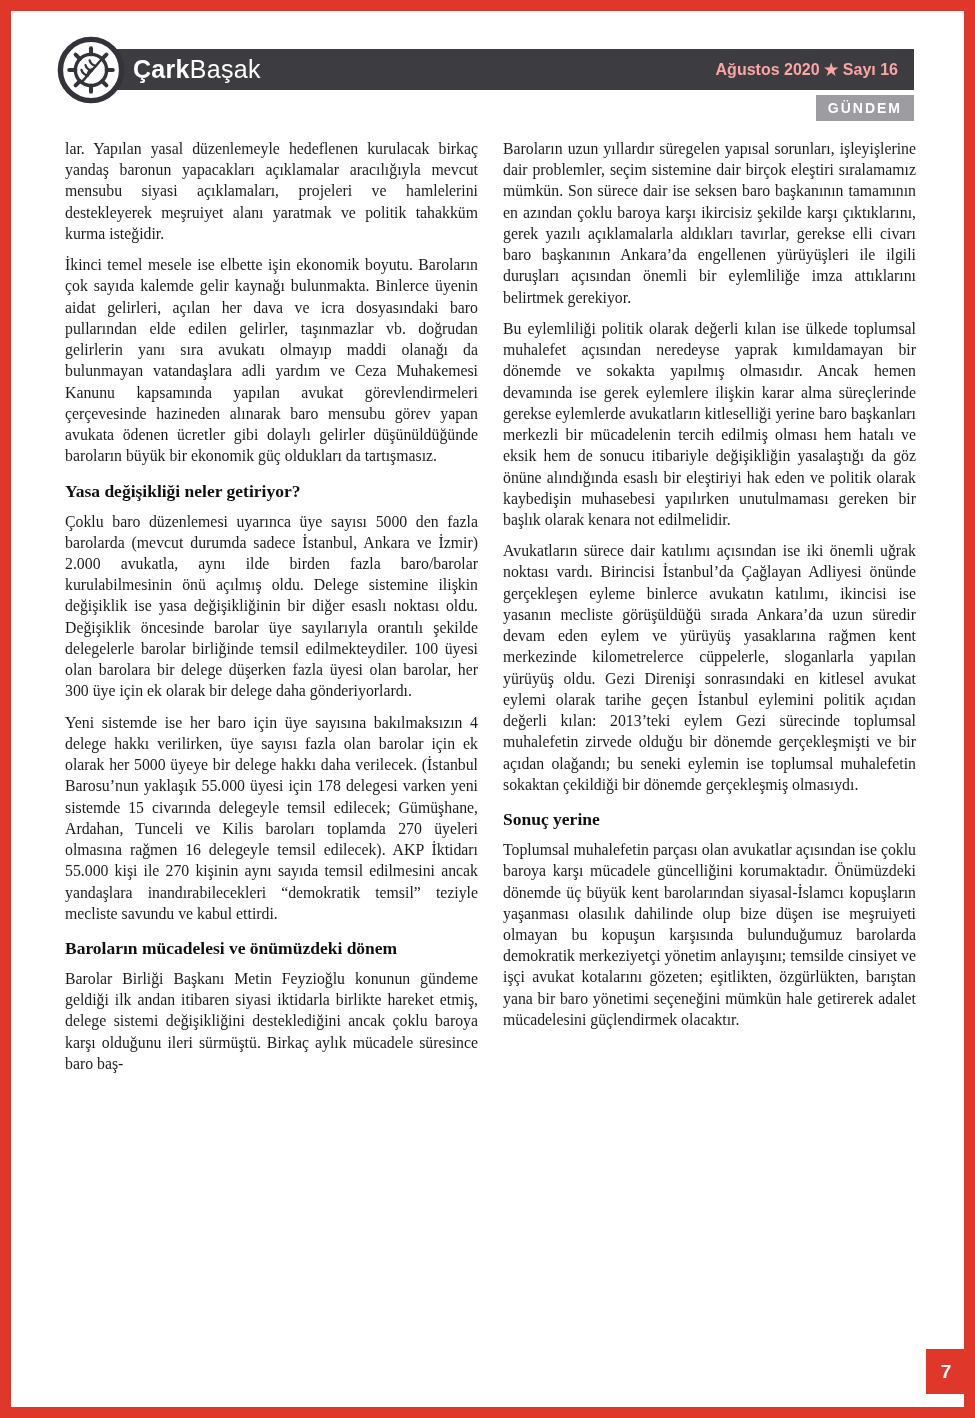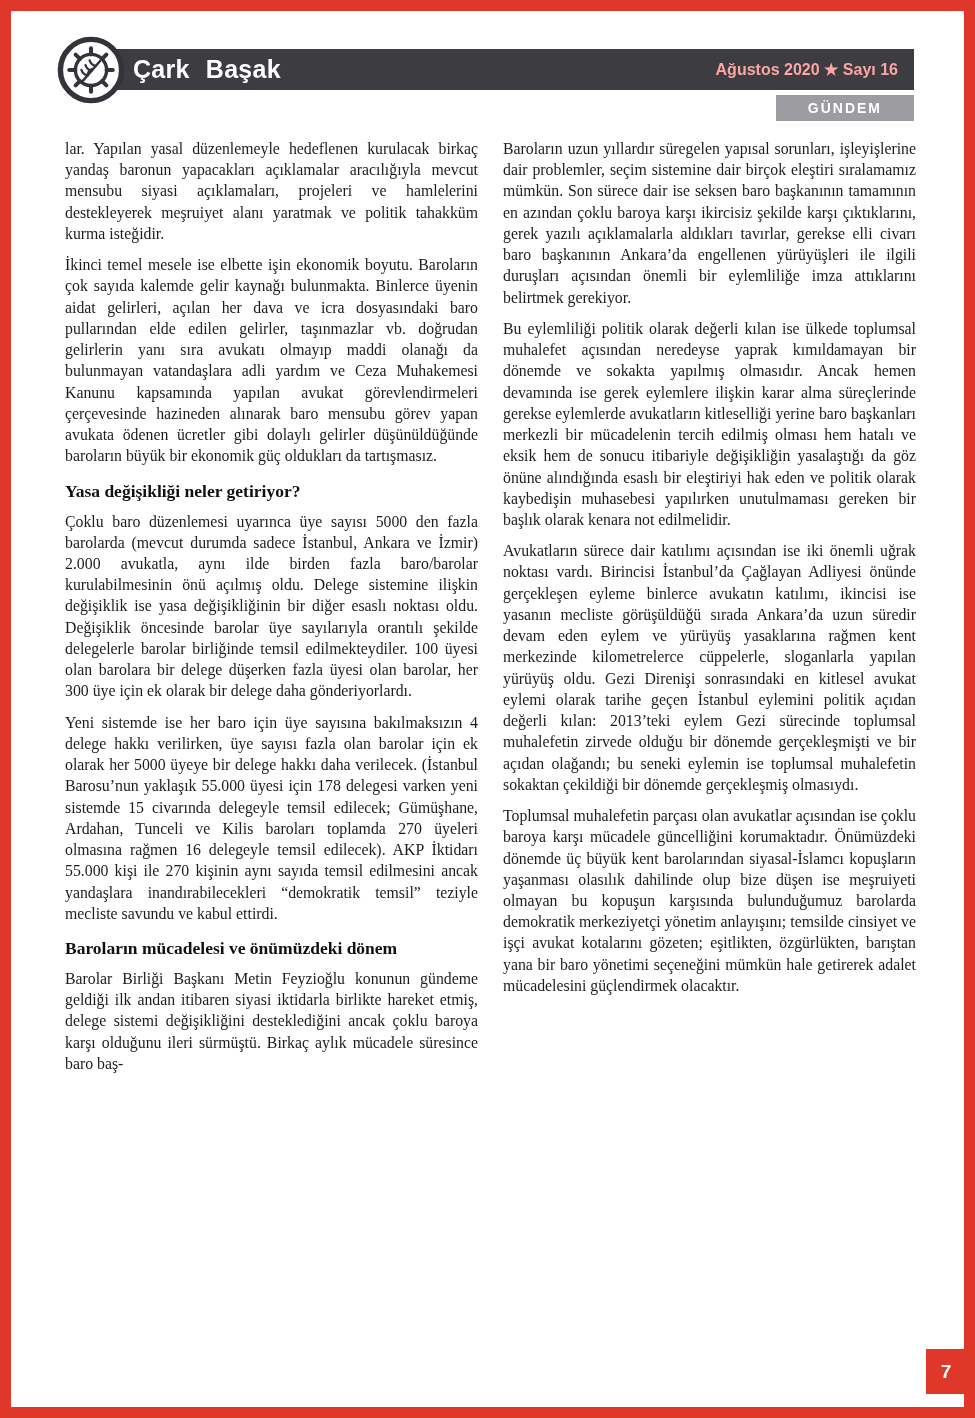--- a/index.html
+++ b/index.html
@@ -28,39 +28,39 @@
     box-sizing: border-box;
   }
   .mag-title {
     font-family: "Liberation Sans", sans-serif;
     font-size: 25px;
     color: #ffffff;
     letter-spacing: 0.3px;
     white-space: nowrap;
   }
   .t-bold   { font-weight: 700; }
-  .t-light  { font-weight: 700; margin-left: 16px; }
+  .t-light  { font-weight: 400; }
   .issue-info {
     margin-left: auto;
     color: #fca5a5;
     font-family: "Liberation Sans", sans-serif;
     font-weight: 700;
     font-size: 16px;
     white-space: nowrap;
   }
   .logo {
     position: absolute;
     left: 46px; top: 25px;
     width: 68px; height: 68px;
   }
   .section-badge {
     position: absolute;
     top: 84px; right: 50px;
     height: 26px; line-height: 26px;
-    padding: 0 32px;
+    padding: 0 12px;
     background: #9d9da1;
     color: #ffffff;
     font-family: "Liberation Sans", sans-serif;
     font-weight: 700;
     font-size: 14px;
     letter-spacing: 2px;
   }
 
   
   .content {
@@ -150,19 +150,20 @@
       <p class="para">Çoklu baro düzenlemesi uyarınca üye sayısı 5000 den fazla barolarda (mevcut durumda sadece İstanbul, Ankara ve İzmir) 2.000 avukatla, aynı ilde birden fazla baro/barolar kurulabilmesinin önü açılmış oldu. Delege sistemine ilişkin değişiklik ise yasa değişikliğinin bir diğer esaslı noktası oldu. Değişiklik öncesinde barolar üye sayılarıyla orantılı şekilde delegelerle barolar birliğinde temsil edilmekteydiler. 100 üyesi olan barolara bir delege düşerken fazla üyesi olan barolar, her 300 üye için ek olarak bir delege daha gönderiyorlardı.</p>
       <p class="para">Yeni sistemde ise her baro için üye sayısına bakılmaksızın 4 delege hakkı verilirken, üye sayısı fazla olan barolar için ek olarak her 5000 üyeye bir delege hakkı daha verilecek. (İstanbul Barosu’nun yaklaşık 55.000 üyesi için 178 delegesi varken yeni sistemde 15 civarında delegeyle temsil edilecek; Gümüşhane, Ardahan, Tunceli ve Kilis baroları toplamda 270 üyeleri olmasına rağmen 16 delegeyle temsil edilecek). AKP İktidarı 55.000 kişi ile 270 kişinin aynı sayıda temsil edilmesini ancak yandaşlara inandırabilecekleri “demokratik temsil” teziyle mecliste savundu ve kabul ettirdi.</p>
       <h2 class="section-heading">Baroların mücadelesi ve önümüzdeki dönem</h2>
       <p class="para">Barolar Birliği Başkanı Metin Feyzioğlu konunun gündeme geldiği ilk andan itibaren siyasi iktidarla birlikte hareket etmiş, delege sistemi değişikliğini desteklediğini ancak çoklu baroya karşı olduğunu ileri sürmüştü. Birkaç aylık mücadele süresince baro baş-</p>
     </div>
 
     <div class="col">
       <p class="para">Baroların uzun yıllardır süregelen yapısal sorunları, işleyişlerine dair problemler, seçim sistemine dair birçok eleştiri sıralamamız mümkün. Son sürece dair ise seksen baro başkanının tamamının en azından çoklu baroya karşı ikircisiz şekilde karşı çıktıklarını, gerek yazılı açıklamalarla aldıkları tavırlar, gerekse elli civarı baro başkanının Ankara’da engellenen yürüyüşleri ile ilgili duruşları açısından önemli bir eylemliliğe imza attıklarını belirtmek gerekiyor.</p>
       <p class="para">Bu eylemliliği politik olarak değerli kılan ise ülkede toplumsal muhalefet açısından neredeyse yaprak kımıldamayan bir dönemde ve sokakta yapılmış olmasıdır. Ancak hemen devamında ise gerek eylemlere ilişkin karar alma süreçlerinde gerekse eylemlerde avukatların kitleselliği yerine baro başkanları merkezli bir mücadelenin tercih edilmiş olması hem hatalı ve eksik hem de sonucu itibariyle değişikliğin yasalaştığı da göz önüne alındığında esaslı bir eleştiriyi hak eden ve politik olarak kaybedişin muhasebesi yapılırken unutulmaması gereken bir başlık olarak kenara not edilmelidir.</p>
       <p class="para">Avukatların sürece dair katılımı açısından ise iki önemli uğrak noktası vardı. Birincisi İstanbul’da Çağlayan Adliyesi önünde gerçekleşen eyleme binlerce avukatın katılımı, ikincisi ise yasanın mecliste görüşüldüğü sırada Ankara’da uzun süredir devam eden eylem ve yürüyüş yasaklarına rağmen kent merkezinde kilometrelerce cüppelerle, sloganlarla yapılan yürüyüş oldu. Gezi Direnişi sonrasındaki en kitlesel avukat eylemi olarak tarihe geçen İstanbul eylemini politik açıdan değerli kılan: 2013’teki eylem Gezi sürecinde toplumsal muhalefetin zirvede olduğu bir dönemde gerçekleşmişti ve bir açıdan olağandı; bu seneki eylemin ise toplumsal muhalefetin sokaktan çekildiği bir dönemde gerçekleşmiş olmasıydı.</p>
+      <h2 class="section-heading">Sonuç yerine</h2>
       <p class="para">Toplumsal muhalefetin parçası olan avukatlar açısından ise çoklu baroya karşı mücadele güncelliğini korumaktadır. Önümüzdeki dönemde üç büyük kent barolarından siyasal-İslamcı kopuşların yaşanması olasılık dahilinde olup bize düşen ise meşruiyeti olmayan bu kopuşun karşısında bulunduğumuz barolarda demokratik merkeziyetçi yönetim anlayışını; temsilde cinsiyet ve işçi avukat kotalarını gözeten; eşitlikten, özgürlükten, barıştan yana bir baro yönetimi seçeneğini mümkün hale getirerek adalet mücadelesini güçlendirmek olacaktır.</p>
     </div>
   </main>
 
   <div class="page-num">7</div>
 
 </div>
 
 </body></html>

